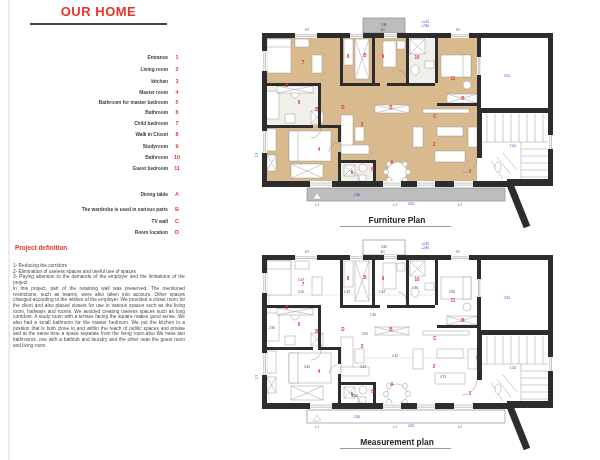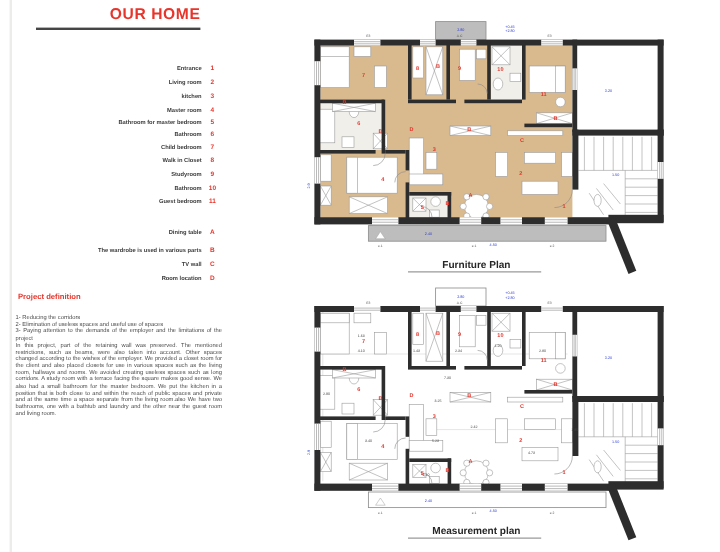--- a/index.html
+++ b/index.html
@@ -1,19 +1,19 @@
 <!DOCTYPE html>
 <html><head>
 <meta charset="utf-8">
 <style>
   html,body{margin:0;padding:0;background:#ffffff;}
   .page{position:relative;width:600px;height:460px;background:#ffffff;overflow:hidden;
         font-family:"Liberation Sans", sans-serif;}
   .margin-line{position:absolute;left:8px;top:0;width:2px;height:460px;background:#ececea;}
-  .title{position:absolute;left:30px;top:4px;width:137px;text-align:right;
+  .title{position:absolute;left:30px;top:4px;width:137px;text-align:center;
          color:#e8352b;font-size:13px;font-weight:bold;letter-spacing:.5px;white-space:nowrap;}
   .title-rule{position:absolute;left:30px;top:23px;width:137px;height:2px;background:#454545;}
   .legend{position:absolute;left:0;top:0;width:200px;height:240px;}
   .legend-row{position:absolute;left:58px;width:132px;display:flex;align-items:baseline;
               font-size:4.8px;font-weight:bold;color:#3a3a3a;line-height:6px;}
   .legend-label{display:inline-block;width:110px;text-align:right;}
   .legend-num{display:inline-block;width:18px;text-align:center;color:#e8352b;font-size:5.4px;}
   .proj-head{position:absolute;left:15px;top:244px;color:#e8352b;font-size:6.4px;font-weight:bold;}
   .proj-body{position:absolute;left:13px;top:263px;width:172px;font-size:4.8px;line-height:5.7px;
              color:#4a4a4a;text-align:justify;}

